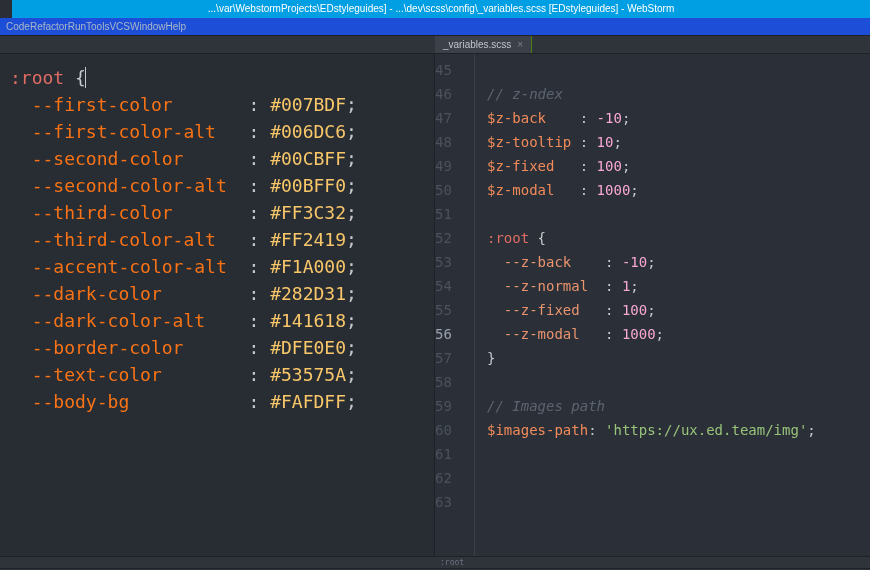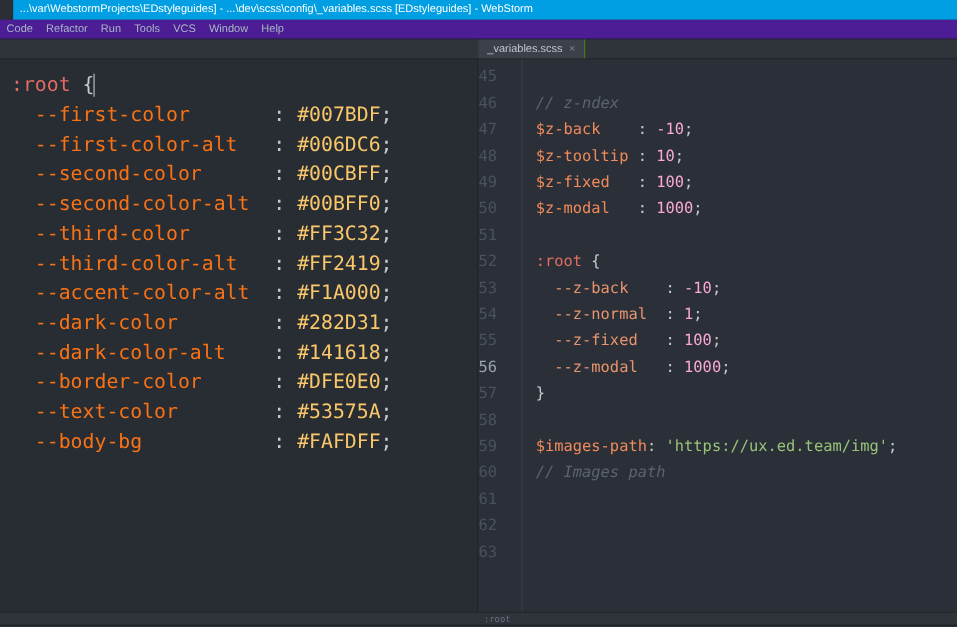--- a/index.html
+++ b/index.html
@@ -10,31 +10,30 @@
     color: #abb2bf;
     overflow: hidden;
     font-size: 13px;
   }
   .titlebar {
     height: 18px;
     background: #009fe3;
     color: #fff;
     font-size: 10px;
     line-height: 18px;
-    padding: 0 6px;
-    font-family: "Segoe UI", sans-serif;
-    display: flex;
-    justify-content: flex-start;
+    padding: 0 20px;
+    font-family: "Segoe UI", sans-serif;
+    display: flex;
+    justify-content: center;
     margin-left: 12px;
   }
   .menubar {
     height: 18px;
-    background: #4c1d95;
-    display: flex;
-    gap: 12px;
+    background: #1d4ed8;
+    display: flex;
     padding: 0 6px;
     font-size: 10px;
     color: #a9b7c6;
     font-family: "Segoe UI", sans-serif;
     align-items: center;
     border-bottom: 1px solid #1e2126;
   }
   .menubar span { cursor: default; }
   .tabrow {
     height: 18px;
@@ -195,22 +194,22 @@
         <div class="row"><span class="c-var">$z-fixed</span>   <span class="c-punc">:</span> <span class="c-num">100</span><span class="c-punc">;</span></div>
         <div class="row"><span class="c-var">$z-modal</span>   <span class="c-punc">:</span> <span class="c-num">1000</span><span class="c-punc">;</span></div>
         <div class="row"> </div>
         <div class="row"><span class="c-sel">:root</span><span class="c-brace"> {</span></div>
         <div class="row">  <span class="c-cprop">--z-back</span>    <span class="c-punc">:</span> <span class="c-num">-10</span><span class="c-punc">;</span></div>
         <div class="row">  <span class="c-cprop">--z-normal</span>  <span class="c-punc">:</span> <span class="c-num">1</span><span class="c-punc">;</span></div>
         <div class="row">  <span class="c-cprop">--z-fixed</span>   <span class="c-punc">:</span> <span class="c-num">100</span><span class="c-punc">;</span></div>
         <div class="row">  <span class="c-cprop">--z-modal</span>   <span class="c-punc">:</span> <span class="c-num">1000</span><span class="c-punc">;</span></div>
         <div class="row"><span class="c-brace">}</span></div>
         <div class="row"> </div>
+        <div class="row"><span class="c-cmt">// Images path</span></div>
         <div class="row"><span class="c-var">$images-path</span><span class="c-punc">:</span> <span class="c-str">'https://ux.ed.team/img'</span><span class="c-punc">;</span></div>
-        <div class="row"><span class="c-cmt">// Images path</span></div>
         <div class="row"> </div>
       </div>
   </div>
 </div>
 
 <div class="breadcrumb">
   <span>:root</span>
 </div>
 
 <div class="statusbar">

